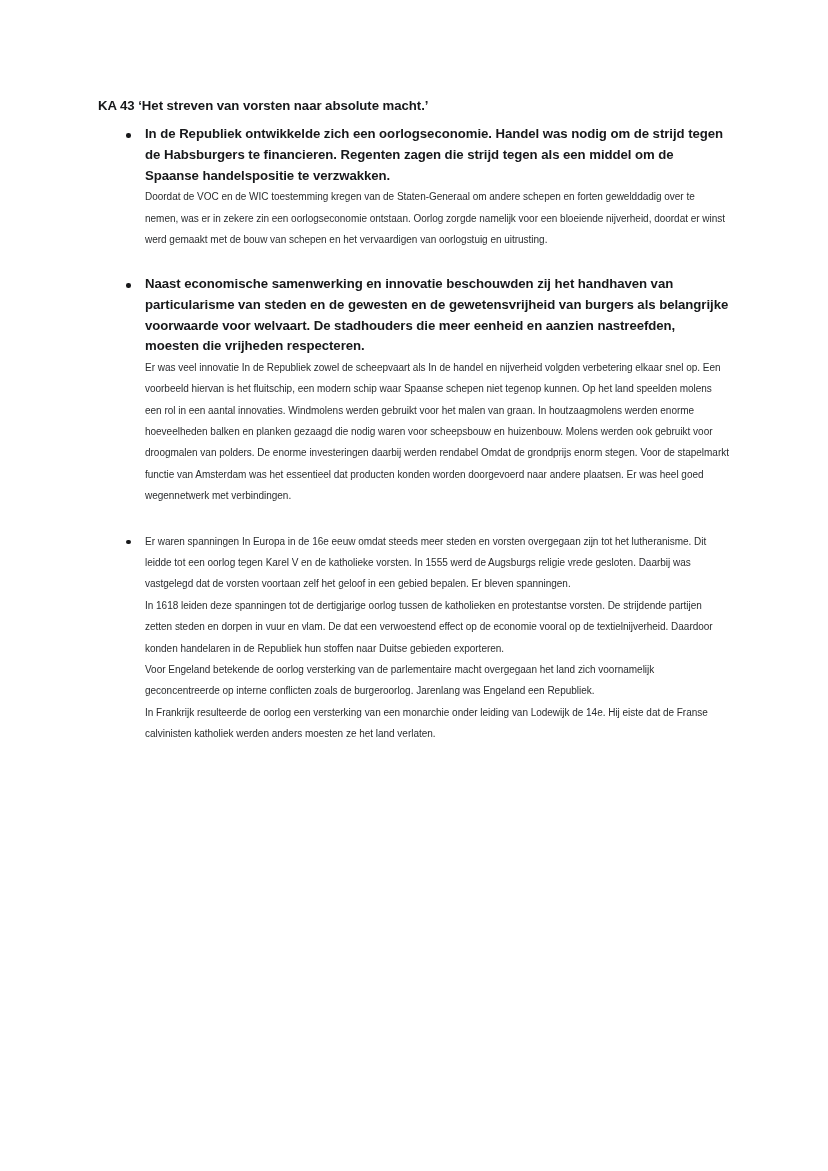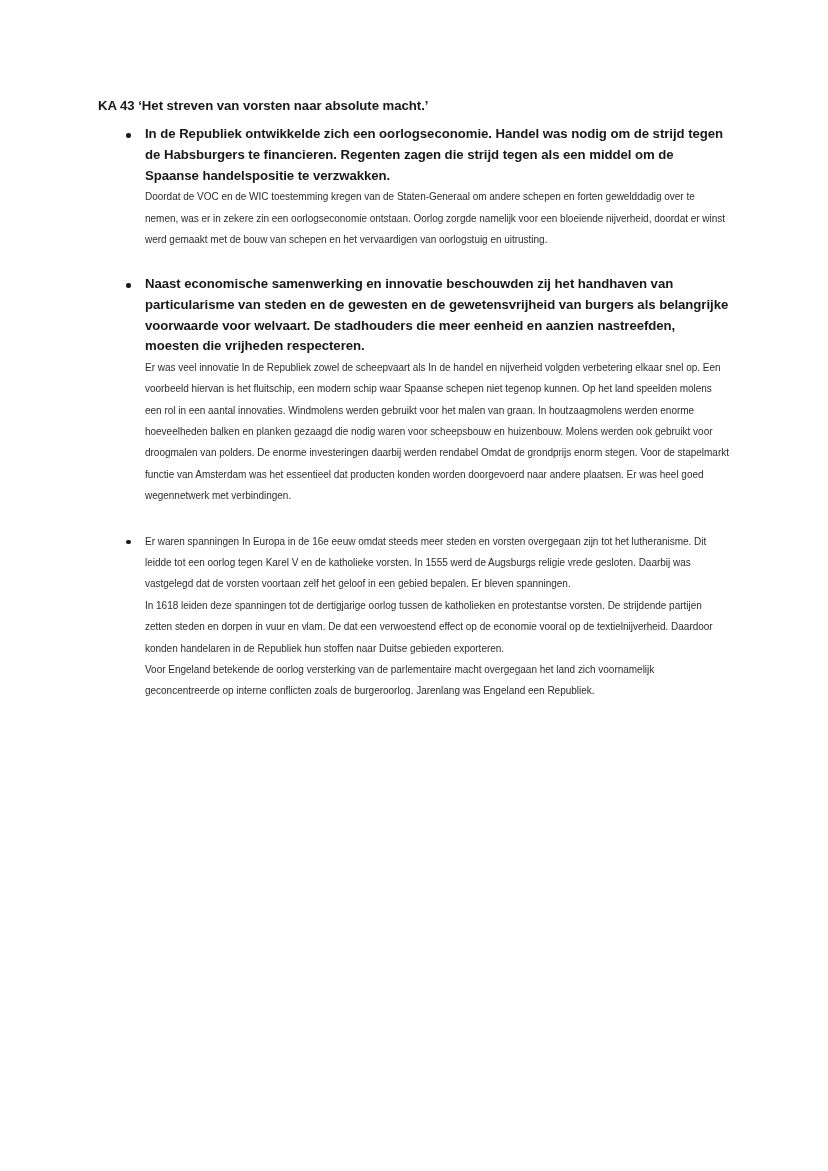--- a/index.html
+++ b/index.html
@@ -100,17 +100,18 @@
         <span class="bullet-marker"></span>
         <p class="lead">Naast economische samenwerking en innovatie beschouwden zij het handhaven van particularisme van steden en de gewesten en de gewetensvrijheid van burgers als belangrijke voorwaarde voor welvaart. De stadhouders die meer eenheid en aanzien nastreefden, moesten die vrijheden respecteren.</p>
         <p class="para">Er was veel innovatie In de Republiek zowel de scheepvaart als In de handel en nijverheid volgden verbetering elkaar snel op. Een voorbeeld hiervan is het fluitschip, een modern schip waar Spaanse schepen niet tegenop kunnen. Op het land speelden molens een rol in een aantal innovaties. Windmolens werden gebruikt voor het malen van graan. In houtzaagmolens werden enorme hoeveelheden balken en planken gezaagd die nodig waren voor scheepsbouw en huizenbouw. Molens werden ook gebruikt voor droogmalen van polders. De enorme investeringen daarbij werden rendabel Omdat de grondprijs enorm stegen. Voor de stapelmarkt functie van Amsterdam was het essentieel dat producten konden worden doorgevoerd naar andere plaatsen. Er was heel goed wegennetwerk met verbindingen.</p>
       </li>
 
       <li class="bullet-item">
         <span class="bullet-marker"></span>
         <p class="para">Er waren spanningen In Europa in de 16e eeuw omdat steeds meer steden en vorsten overgegaan zijn tot het lutheranisme. Dit leidde tot een oorlog tegen Karel V en de katholieke vorsten. In 1555 werd de Augsburgs religie vrede gesloten. Daarbij was vastgelegd dat de vorsten voortaan zelf het geloof in een gebied bepalen. Er bleven spanningen.</p>
         <p class="para">In 1618 leiden deze spanningen tot de dertigjarige oorlog tussen de katholieken en protestantse vorsten. De strijdende partijen zetten steden en dorpen in vuur en vlam. De dat een verwoestend effect op de economie vooral op de textielnijverheid. Daardoor konden handelaren in de Republiek hun stoffen naar Duitse gebieden exporteren.</p>
         <p class="para">Voor Engeland betekende de oorlog versterking van de parlementaire macht overgegaan het land zich voornamelijk geconcentreerde op interne conflicten zoals de burgeroorlog. Jarenlang was Engeland een Republiek.</p>
+        <p class="para">In Frankrijk resulteerde de oorlog een versterking van een monarchie onder leiding van Lodewijk de 14e. Hij eiste dat de Franse calvinisten katholiek werden anders moesten ze het land verlaten.</p>
       </li>
 
     </ul>
   </div>
 </div>
 
 </body></html>

